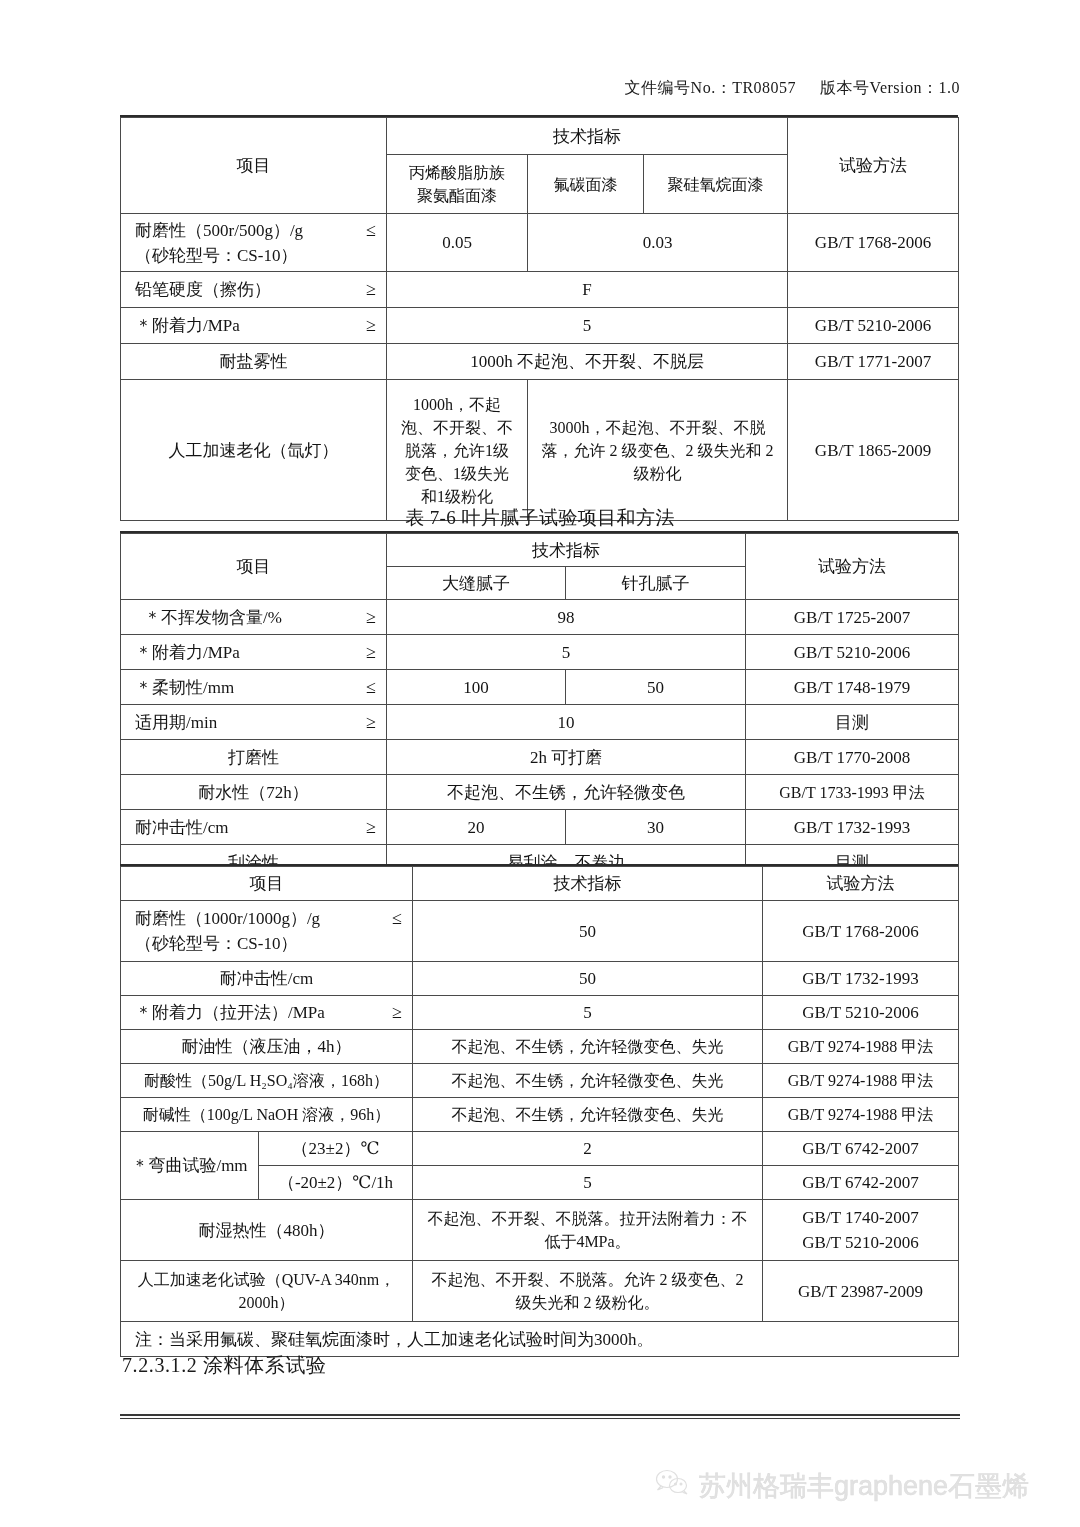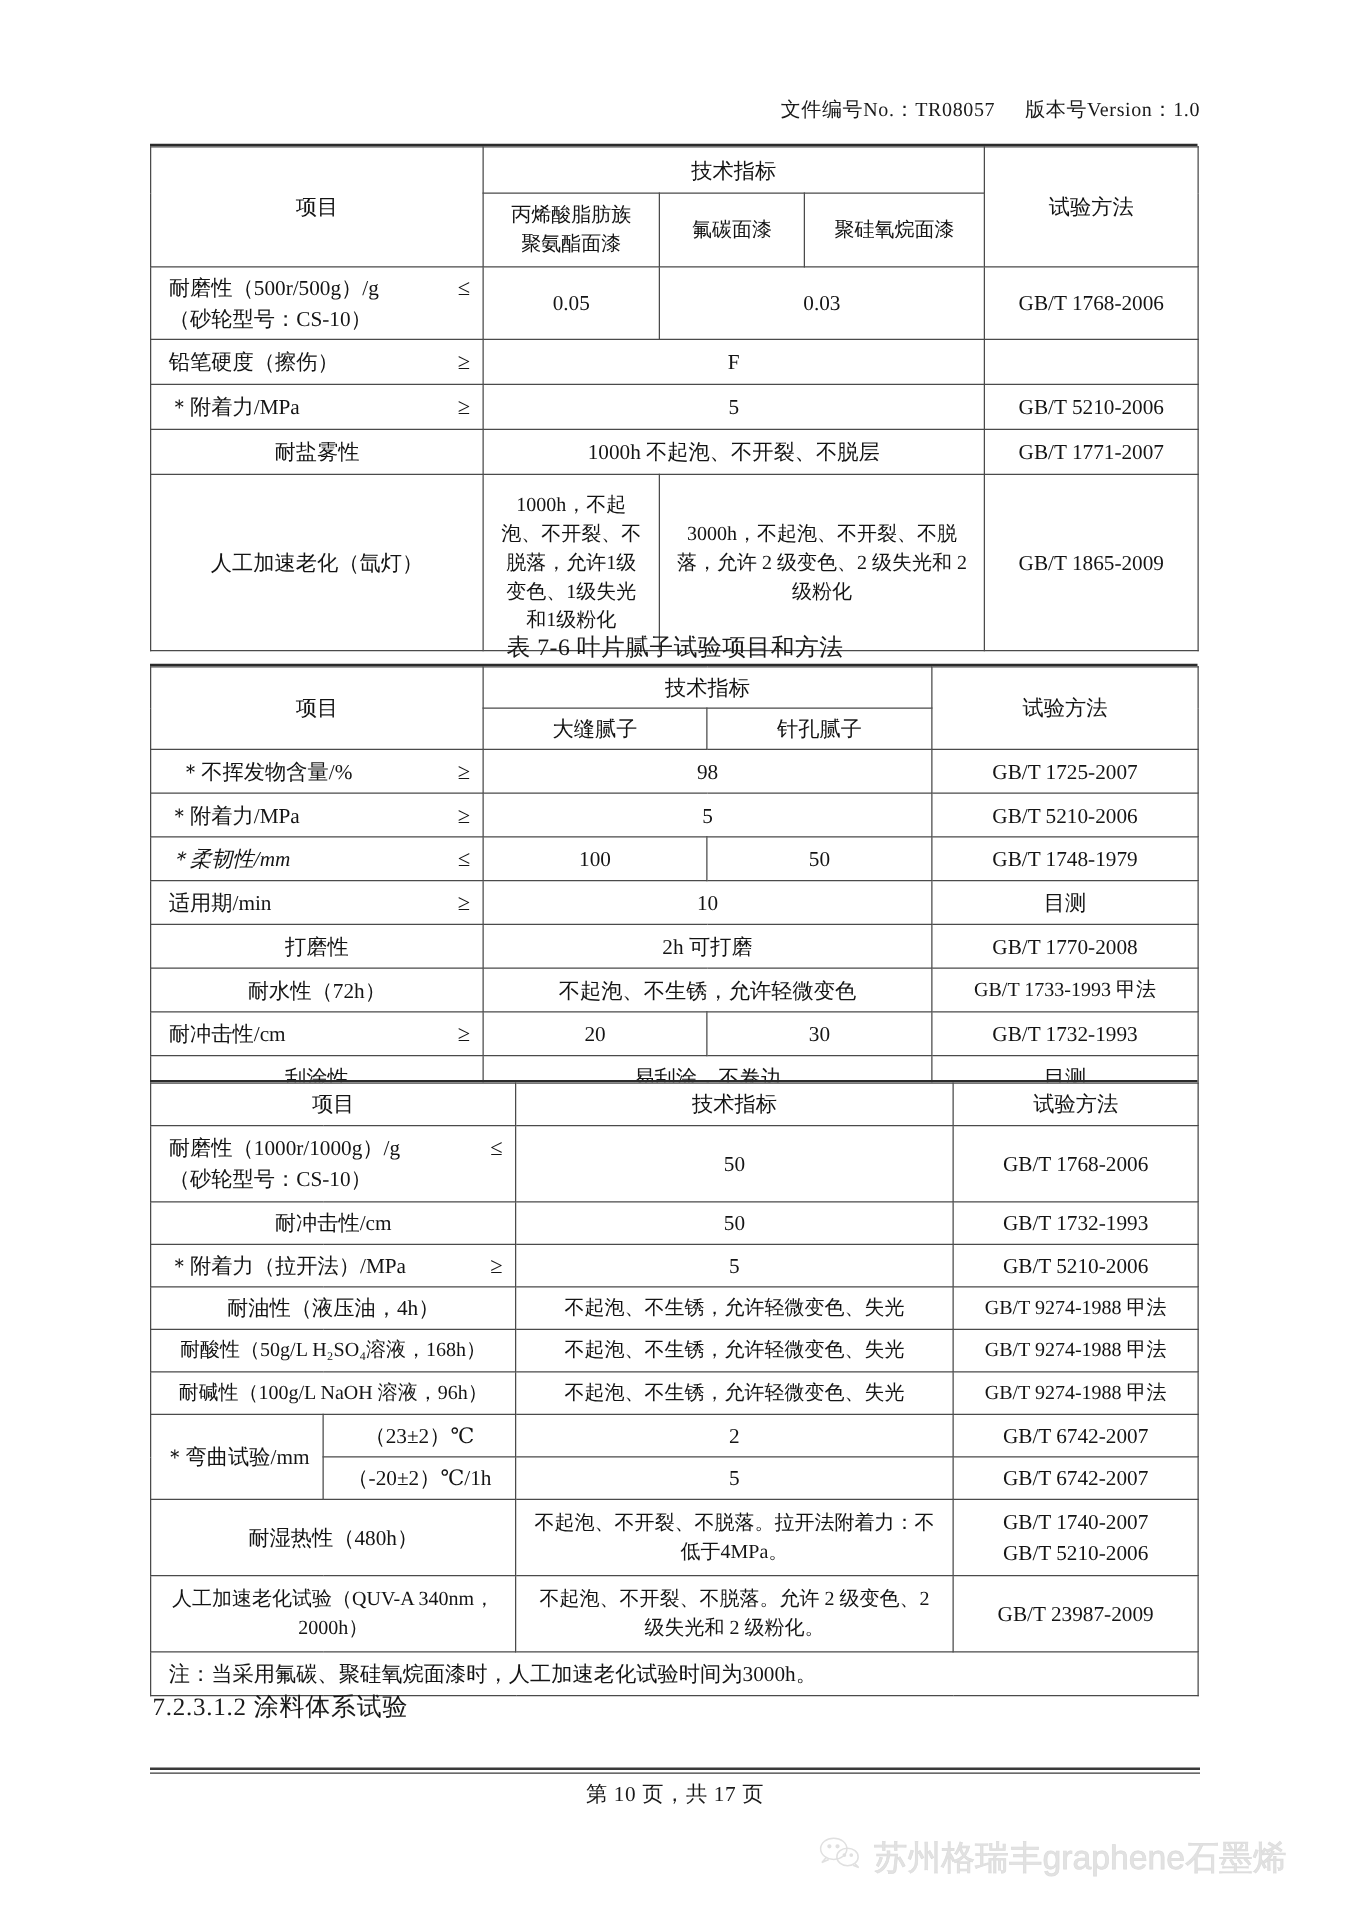--- a/index.html
+++ b/index.html
@@ -315,21 +315,21 @@
           <div class="rowlabel">
               <span>＊附着力/MPa</span>
               <span class="op">≥</span>
             </div>
         </td>
         <td colspan="2">5</td>
         <td>GB/T 5210-2006</td>
       </tr>
 
       <tr>
-        <td class="lead" style="height:30px;font-style:italic;">
+        <td class="lead" style="height:30px;">
           <div class="rowlabel">
               <span>＊柔韧性/mm</span>
               <span class="op">≤</span>
             </div>
         </td>
         <td>100</td>
         <td>50</td>
         <td>GB/T 1748-1979</td>
       </tr>
 
@@ -471,21 +471,20 @@
       </tr>
 
       <tr>
         <td colspan="4" class="lead" style="height:30px;">注：当采用氟碳、聚硅氧烷面漆时，人工加速老化试验时间为3000h。</td>
       </tr>
     </tbody>
   </table>
 
   <div class="section-head" style="top:1352px;">7.2.3.1.2 涂料体系试验</div>
   <div class="footer-rule" style="top:1414px;"></div>
-  <div class="page-no" style="top:1424px;">第 10 页，共 17 页</div>
 
   <div class="watermark">
     <span class="wechat-icon">
       <svg width="34" height="28" viewBox="0 0 34 28" fill="none" stroke="#e0e0e0" stroke-width="1.2">
         <ellipse cx="12" cy="11" rx="10.5" ry="8.5"></ellipse>
         <path d="M6 18 L2.5 22 L8 19.6"></path>
         <ellipse cx="23" cy="17.5" rx="8.5" ry="7"></ellipse>
         <path d="M29 23 L32 26 L27.5 24.2"></path>
         <circle cx="8.5" cy="9" r="1.1" fill="#e0e0e0"></circle>
         <circle cx="15" cy="9" r="1.1" fill="#e0e0e0"></circle>

